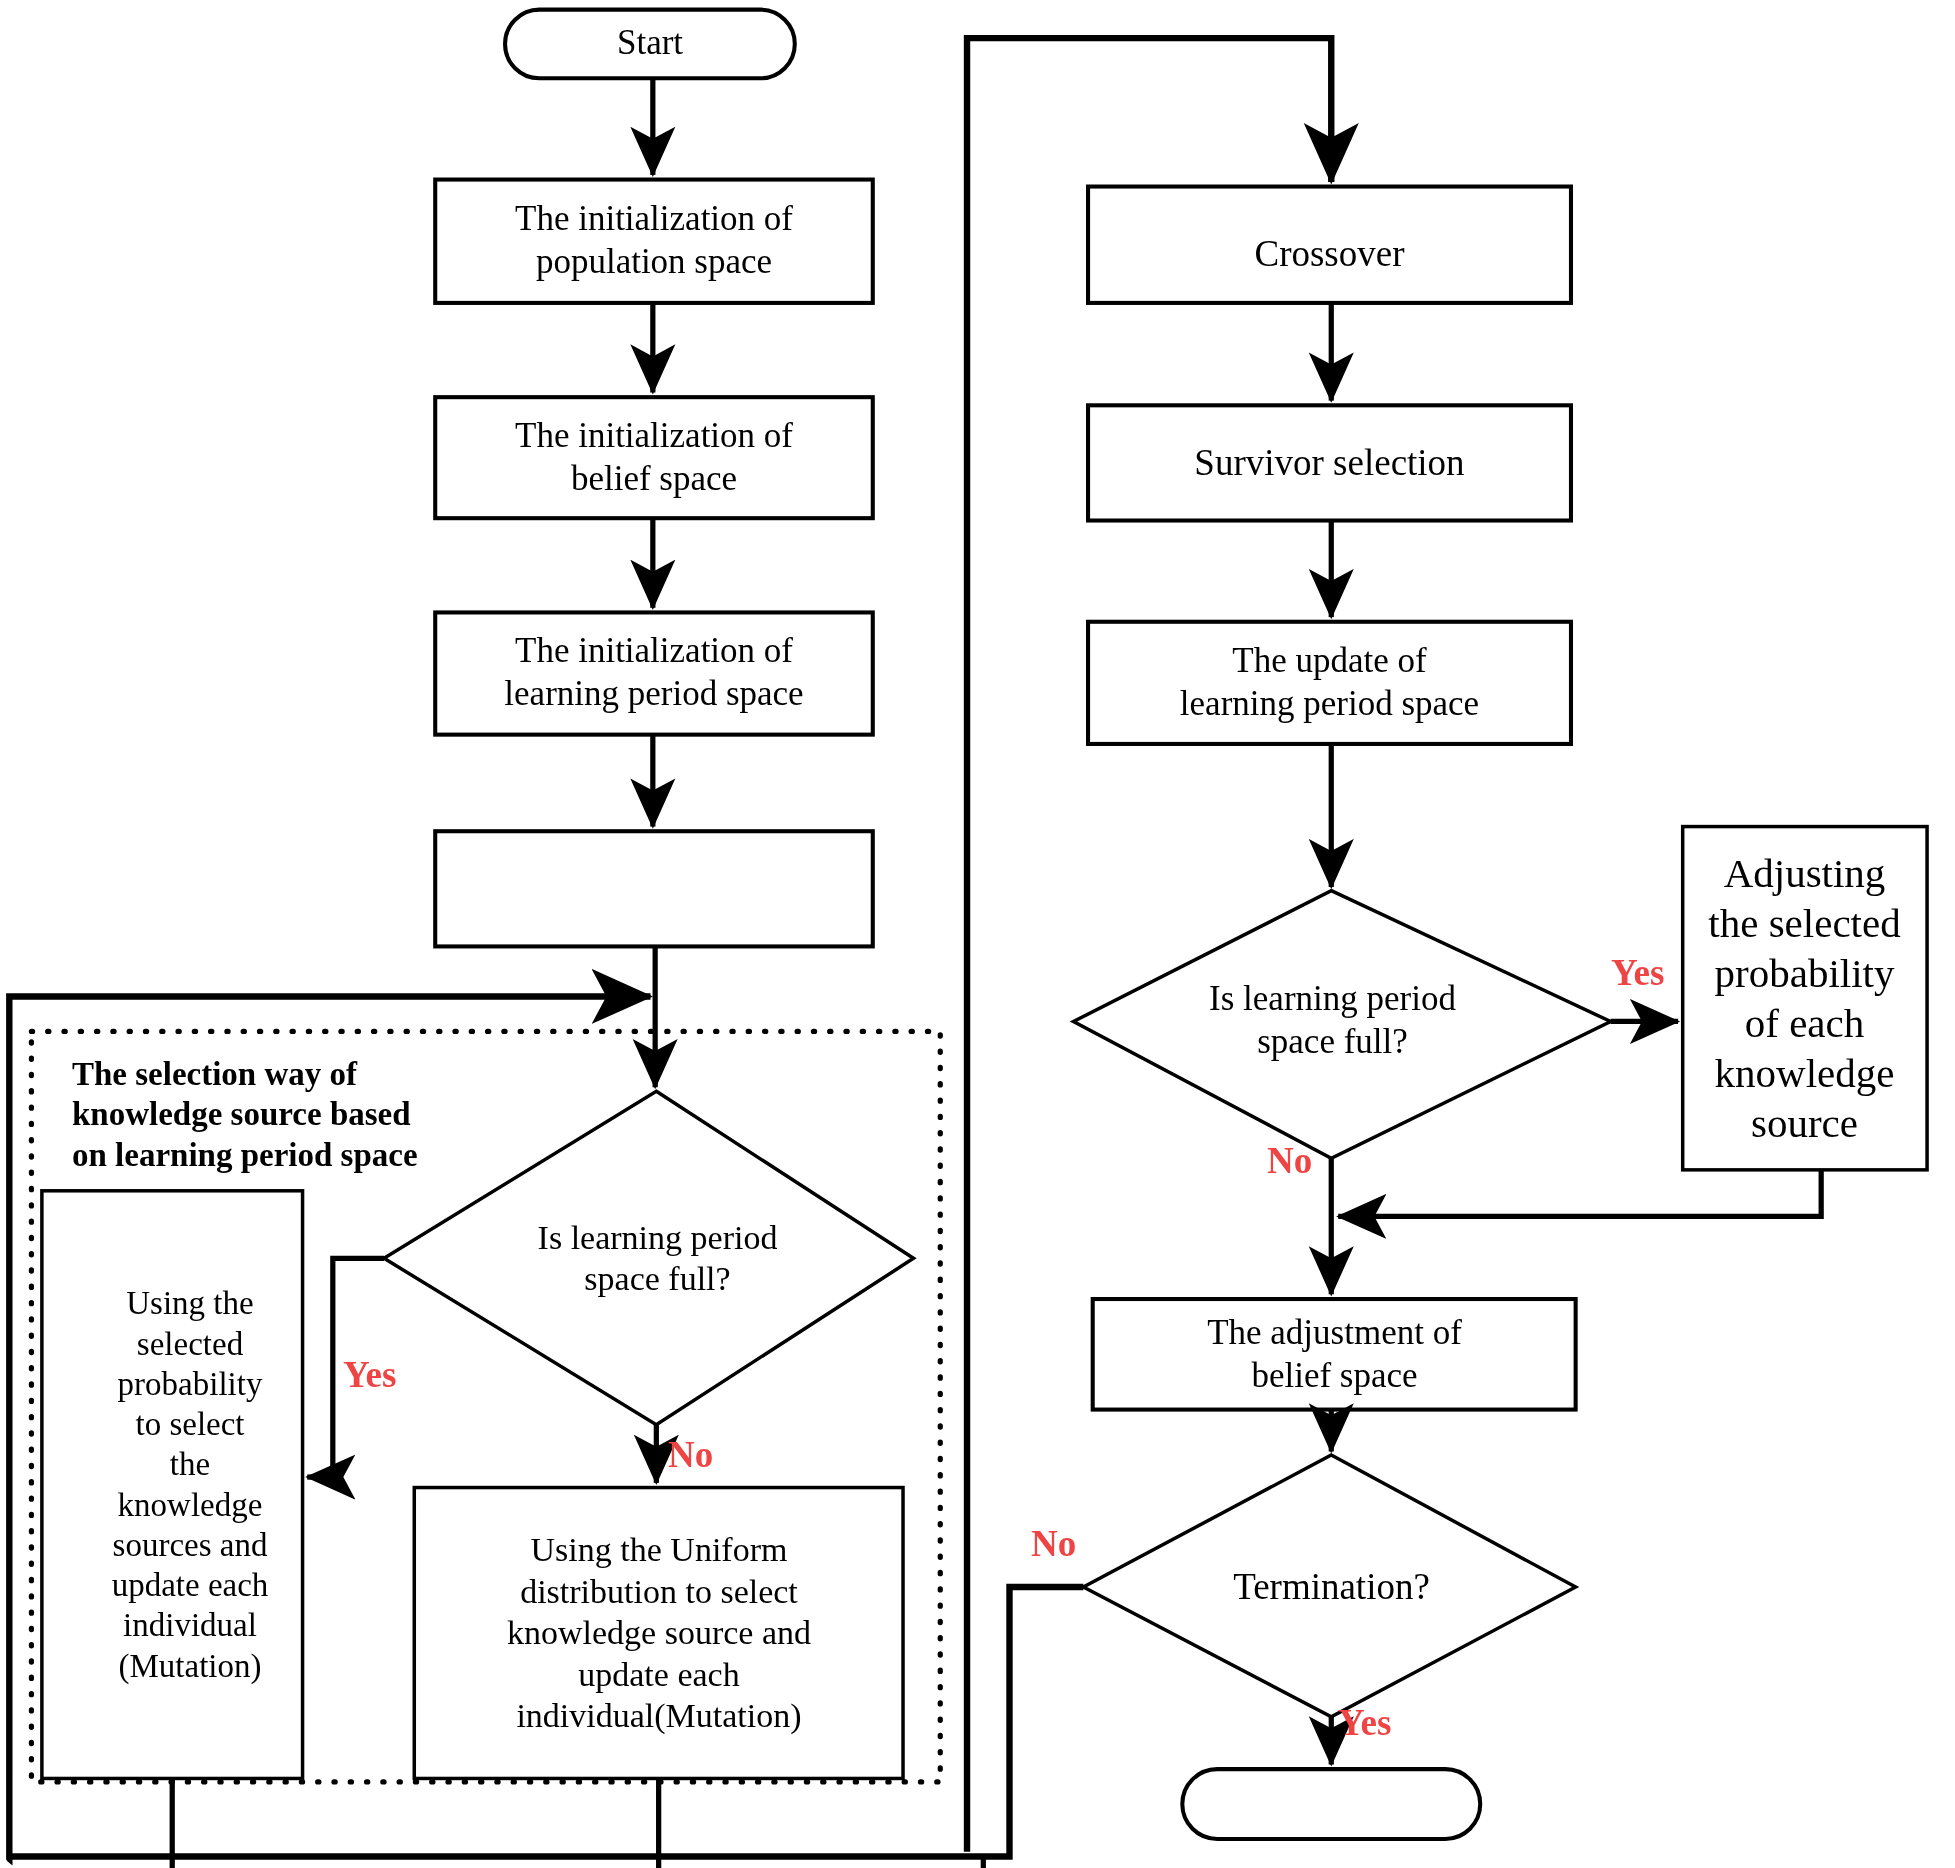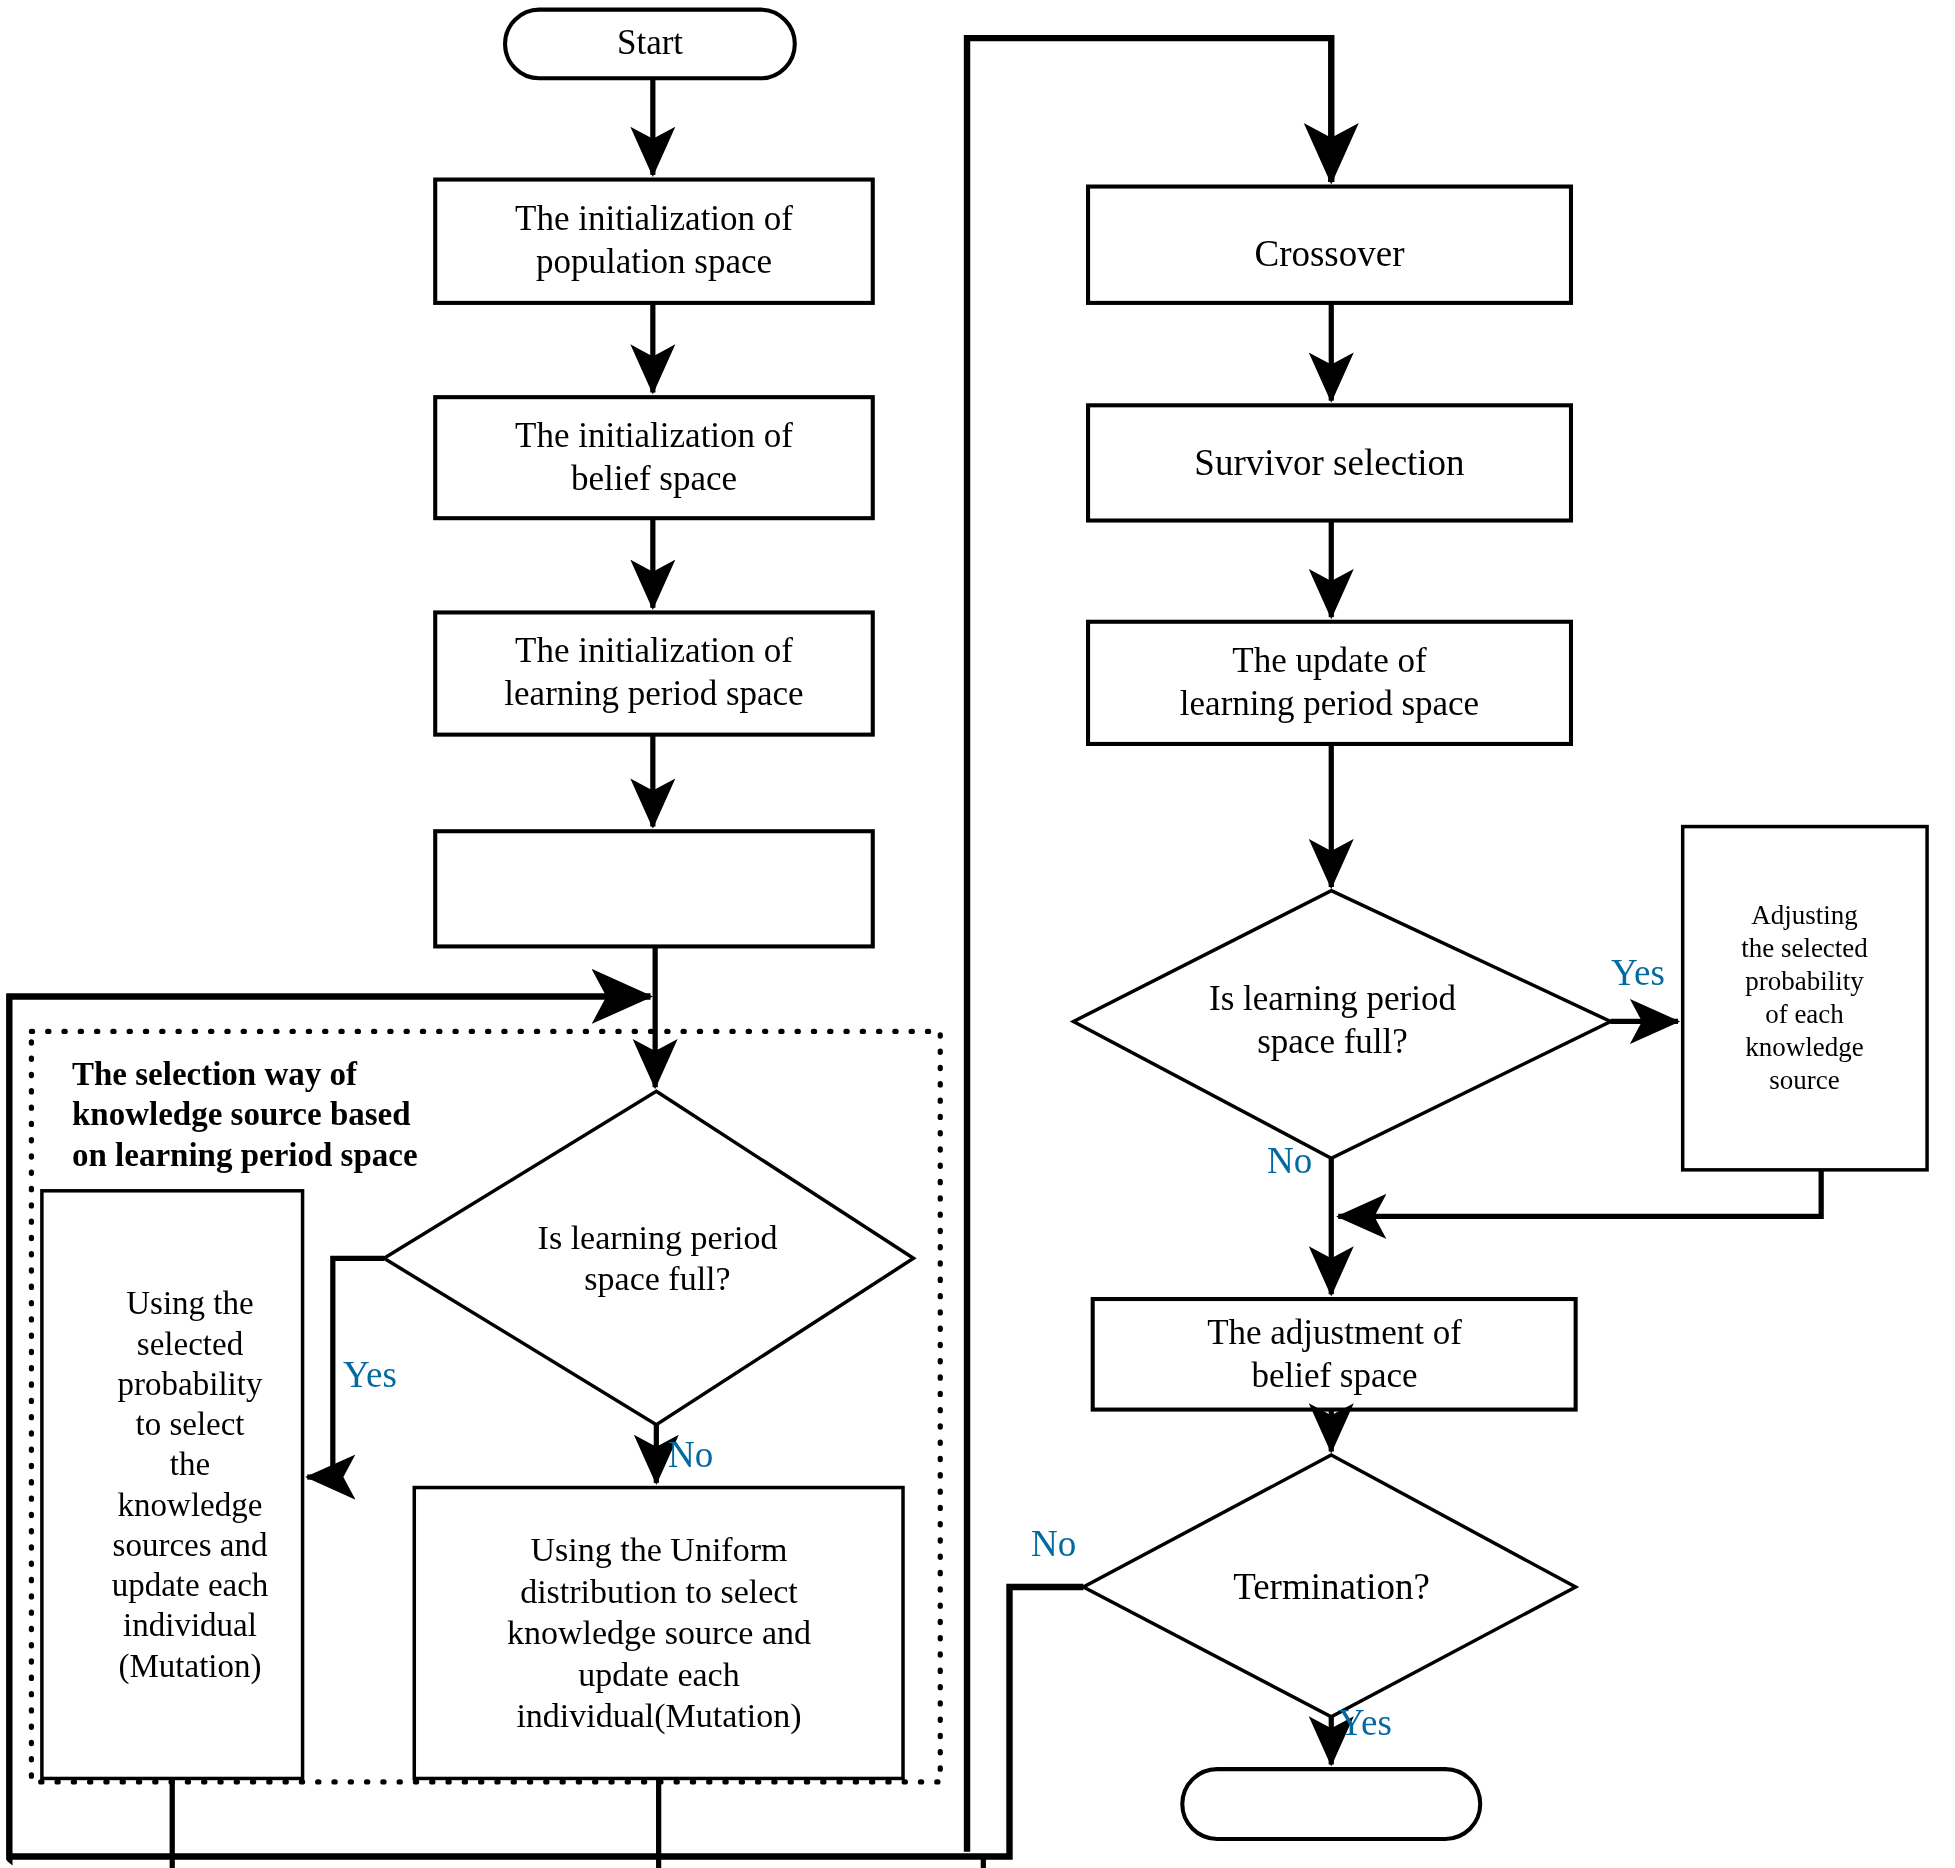--- a/index.html
+++ b/index.html
@@ -4,23 +4,23 @@
 <style>
   html,body{margin:0;padding:0;background:#ffffff;}
   body{font-family:"Liberation Serif","DejaVu Serif",serif;}
   #stage{position:relative;width:1955px;height:1869px;background:#ffffff;overflow:hidden;border-radius:26px;}
   svg{position:absolute;left:0;top:0;width:1955px;height:1869px;}
   .nodetext{
     position:absolute;display:flex;align-items:center;justify-content:center;
     text-align:center;color:#000;line-height:1.22;white-space:pre-line;
     font-family:"Liberation Serif","DejaVu Serif",serif;pointer-events:none;
   }
-  .lbl{position:absolute;color:#0369a1;font-family:"Liberation Serif","DejaVu Serif",serif;line-height:1;}
+  .lbl{position:absolute;color:#ef4444;font-family:"Liberation Serif","DejaVu Serif",serif;line-height:1;font-weight:bold;}
   .bold{font-weight:bold;}
-  .t54{font-size:27px;}
+  .t54{font-size:41px;}
   .t56{font-size:33px;}
   .t58{font-size:34px;}
   .t60{font-size:35px;}
   .t64{font-size:37px;}
 </style>
 </head>
 <body>
 
 <div id="stage">
 

